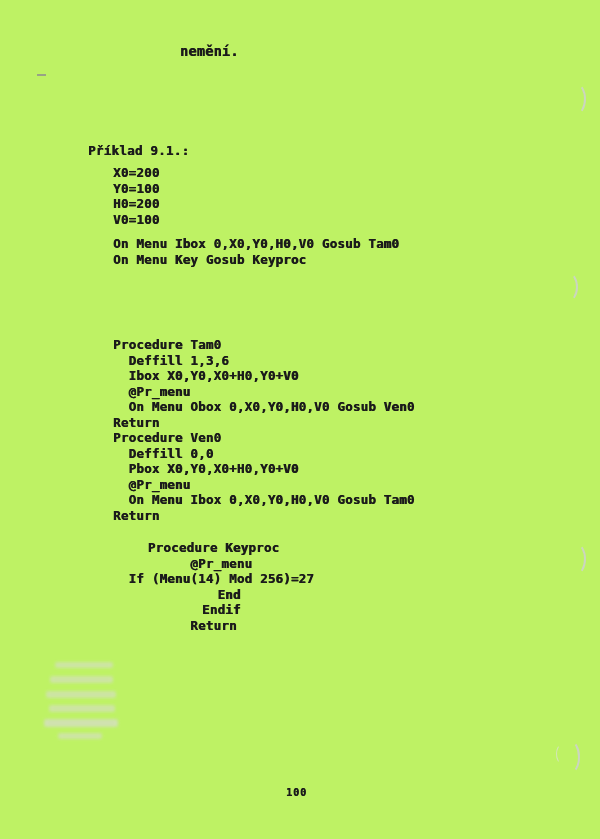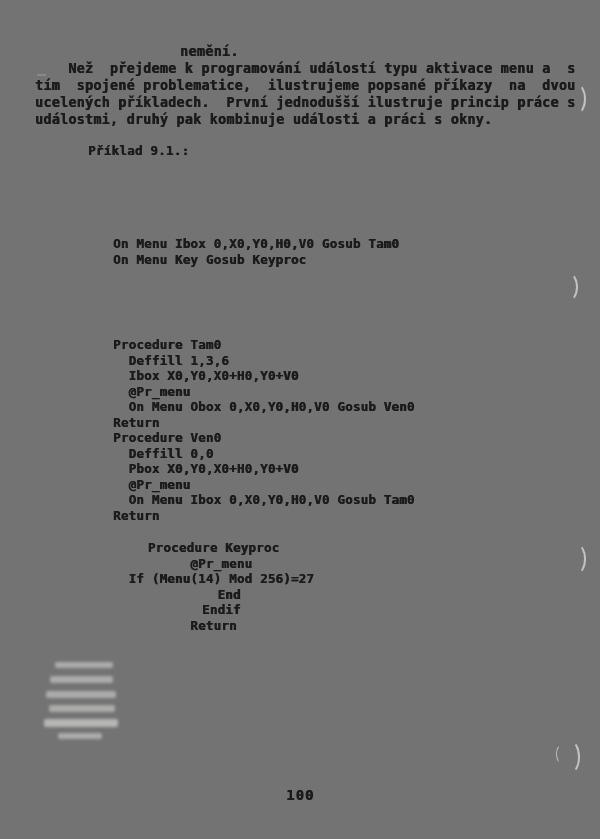--- a/index.html
+++ b/index.html
@@ -7,21 +7,21 @@
     padding: 0;
     width: 600px;
     height: 839px;
     background: #f4f4f2;
     overflow: hidden;
   }
   .paper {
     position: relative;
     width: 600px;
     height: 839px;
-    background: #737373;
+    background: #bef264;
     font-family: "DejaVu Sans Mono", "Liberation Mono", monospace;
     color: #1b1b1b;
     box-sizing: border-box;
   }
   
   .ink {
     font-weight: 700;
     text-shadow: 0.55px 0 0 currentColor;
     white-space: pre;
     margin: 0;
@@ -68,21 +68,21 @@
   .code.s2 { top: 236px; }
   .code.s3 { top: 276px; }
   .code.s4 { top: 337px; }
   .code.s5 { top: 430px; }
   .code.s6 { top: 540px; text-align: center; }
   .code.s7 { top: 634px; }
   .pagenum {
     position: absolute;
     left: 286px;
     top: 787px;
-    font-size: 14px;
+    font-size: 10px;
     letter-spacing: 1px;
     text-align: right;
   }
   
   .arc {
     position: absolute;
     width: 16px;
     height: 28px;
     border: 2px solid transparent;
     border-right-color: #ced1d2;
@@ -119,27 +119,27 @@
 </style>
 </head>
 <body>
 
 <div class="paper">
 
   <div class="carry ink">nemění.</div>
 
   <div class="dash-artifact"></div>
 
-  <pre class="intro ink">    Než  přejdeme k programování událostí typu aktivace menu a  s
-tím  spojené problematice,  ilustrujeme popsané příkazy  na  dvou
-ucelených příkladech.  První jednodušší ilustruje princip práce s
-událostmi, druhý pak kombinuje události a práci s okny.</pre>
 
   <div class="example-title ink">Příklad 9.1.:</div>
 
+  <pre class="code s1 ink">X0=200
+Y0=100
+H0=200
+V0=100</pre>
   <pre class="code s2 ink">On Menu Ibox 0,X0,Y0,H0,V0 Gosub Tam0
 On Menu Key Gosub Keyproc</pre>
   <pre class="code s4 ink">Procedure Tam0
   Deffill 1,3,6
   Ibox X0,Y0,X0+H0,Y0+V0
   @Pr_menu
   On Menu Obox 0,X0,Y0,H0,V0 Gosub Ven0
 Return</pre>
   <pre class="code s5 ink">Procedure Ven0
   Deffill 0,0

